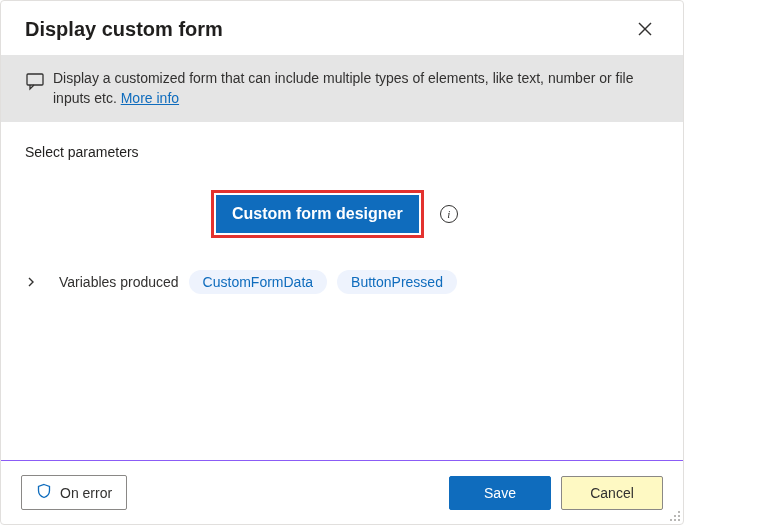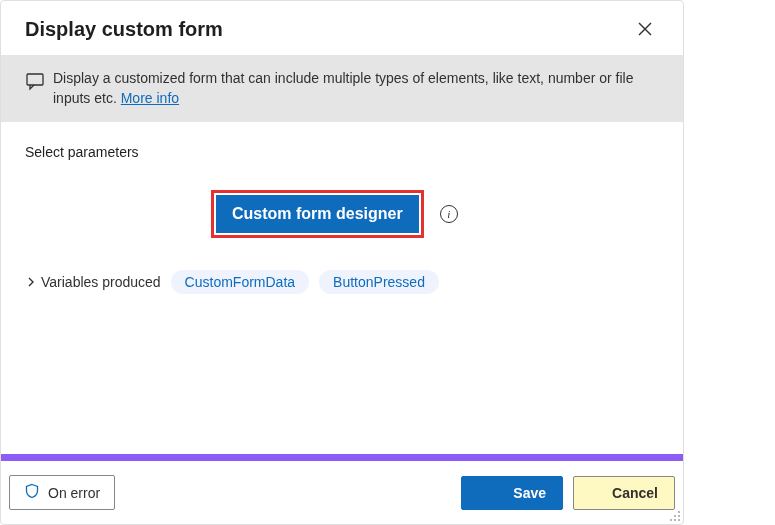--- a/index.html
+++ b/index.html
@@ -112,42 +112,42 @@
     cursor: pointer;
   }
   .vars-row {
     display: flex;
     align-items: center;
     gap: 10px;
   }
   .vars-label {
     display: flex;
     align-items: center;
-    gap: 4px;
+    gap: 22px;
     color: #323130;
     cursor: pointer;
   }
   .chevron {
     width: 12px;
     height: 12px;
     display: inline-flex;
     align-items: center;
     justify-content: center;
   }
   .var-pill {
     background: #eef3fd;
     color: #0f6cbd;
     border-radius: 14px;
     padding: 4px 14px;
     font-size: 14px;
     cursor: pointer;
   }
   .footer {
-    border-top: 7px solid #8b5cf6;
-    padding: 14px 8px;
+    border-top: 1px solid #8b5cf6;
+    padding: 14px 20px;
     display: flex;
     align-items: center;
     justify-content: space-between;
   }
   .onerror-btn {
     background: #fff;
     border: 1px solid #8a8886;
     border-radius: 2px;
     padding: 7px 14px;
     display: flex;
@@ -155,24 +155,24 @@
     gap: 8px;
     cursor: pointer;
     font-size: 14px;
     color: #323130;
   }
   .footer-right { display: flex; gap: 10px; }
   .btn {
     min-width: 102px;
     padding: 8px 16px;
     font-size: 14px;
-    font-weight: 700;
+    font-weight: 400;
     border-radius: 2px;
     cursor: pointer;
-    text-align: right;
+    text-align: center;
   }
   .btn-primary {
     background: #0f6cbd;
     color: #fff;
     border: 1px solid #0f6cbd;
   }
   .btn-secondary {
     background: #fef9c3;
     color: #323130;
     border: 1px solid #8a8886;

